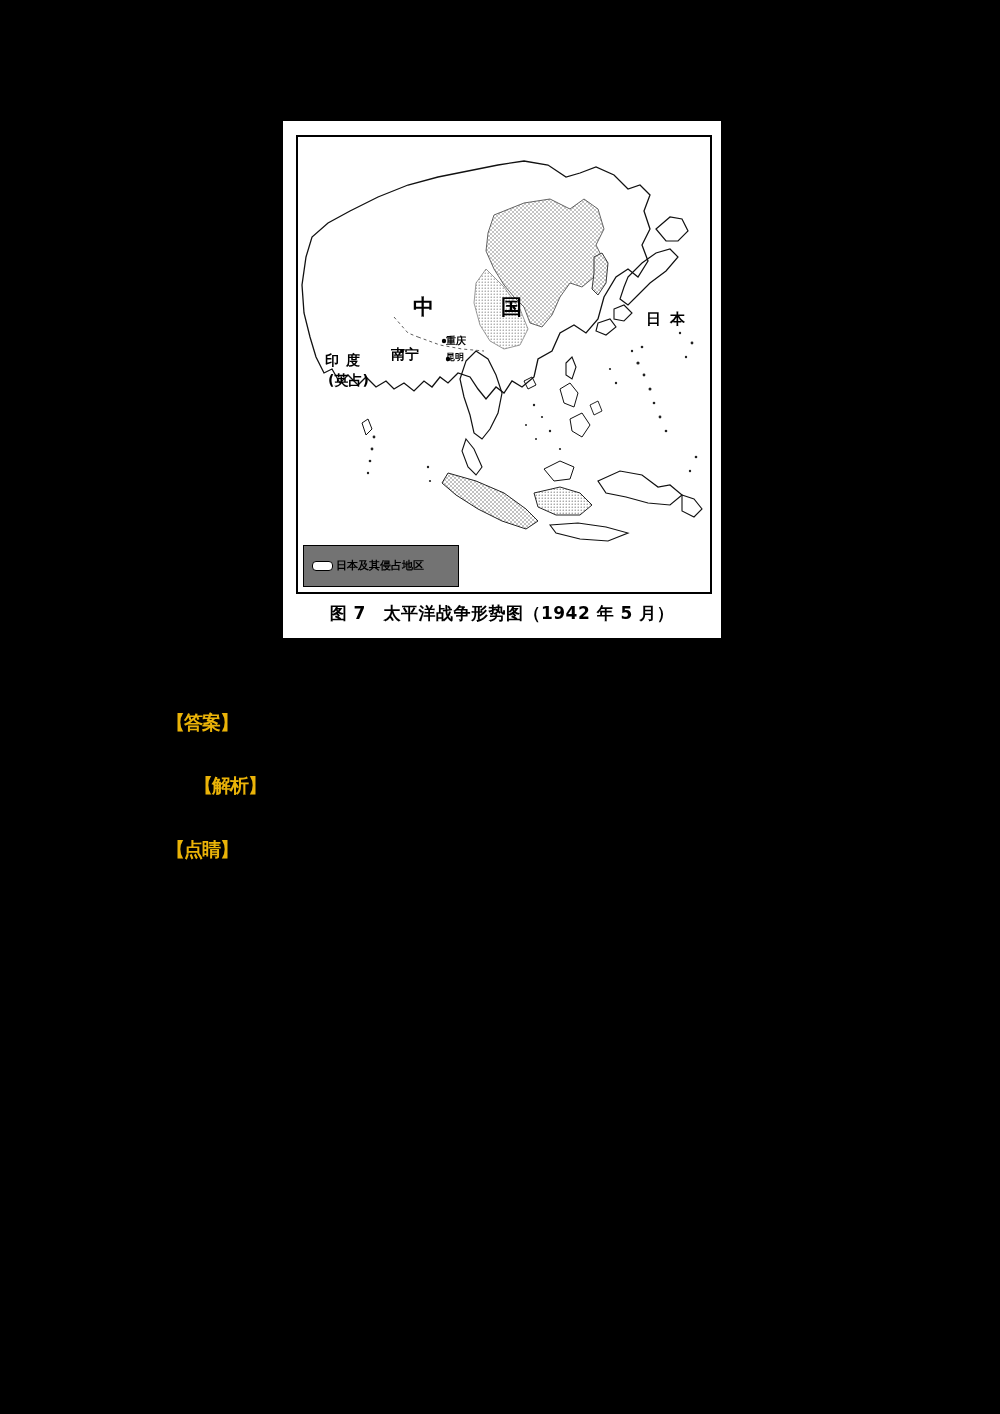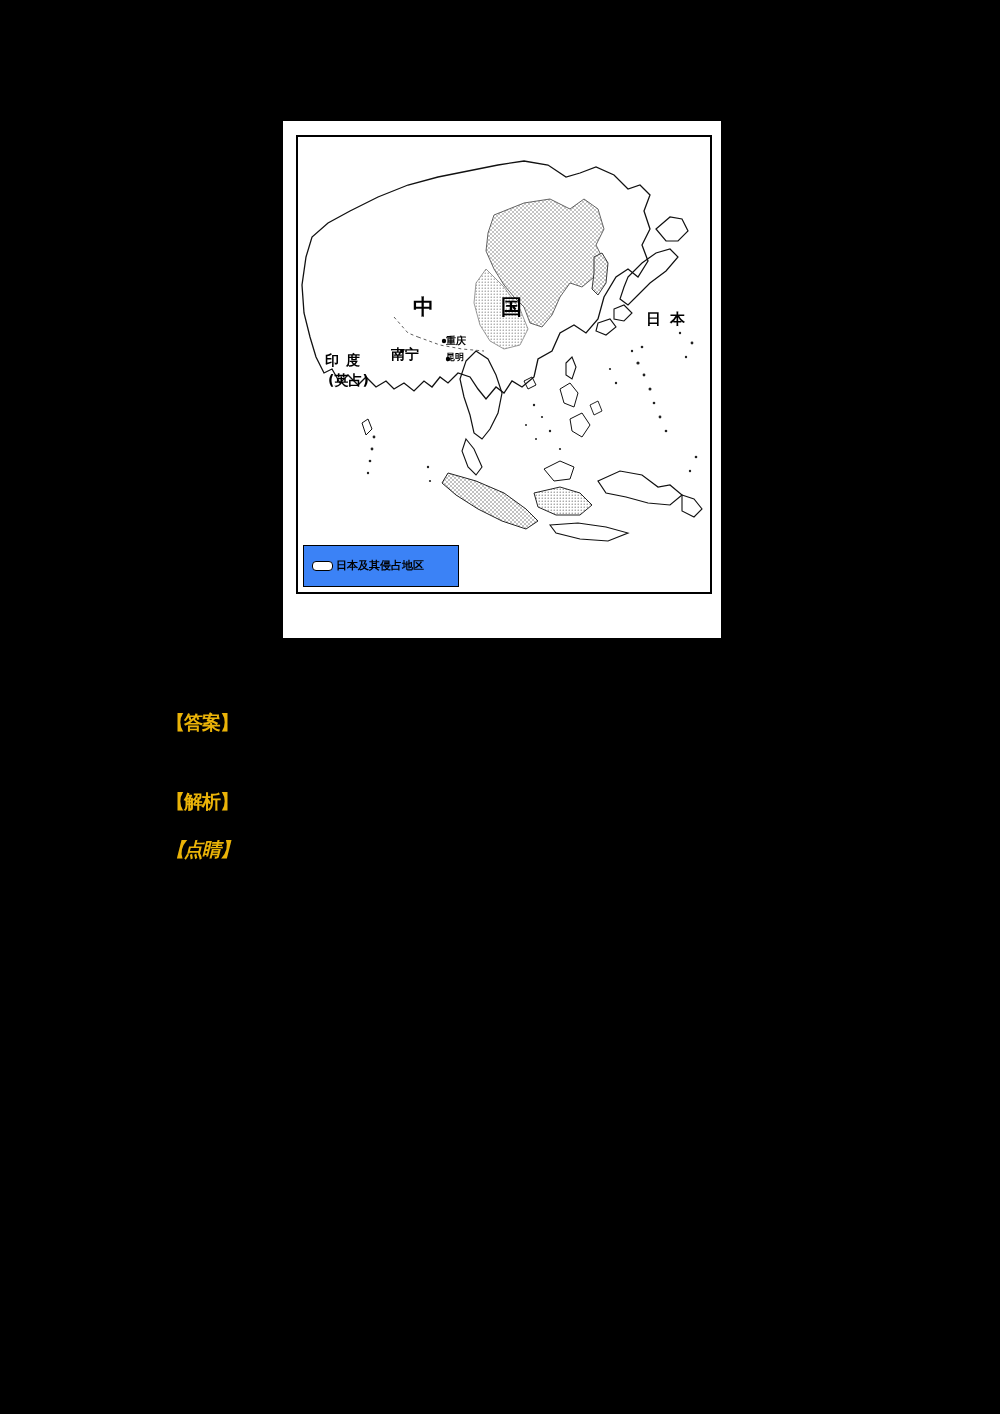--- a/index.html
+++ b/index.html
@@ -62,21 +62,21 @@
   .lbl-nanning  { left: 93px;  top: 210px; font-size: 14px; letter-spacing: 0; }
 
   
   #legend-box {
     position: absolute;
     left: 5px;
     bottom: 5px;
     width: 154px;
     height: 40px;
     border: 1px solid #000000;
-    background: #3b82f6;
+    background: #737373;
   }
   #legend-swatch {
     position: absolute;
     left: 8px;
     top: 15px;
     width: 19px;
     height: 8px;
     border: 1px solid #000;
     border-radius: 4px;
     background: #ffffff;
@@ -111,22 +111,22 @@
     position: absolute;
     left: 166px;
     color: #eab308;
     font-family: "DejaVu Sans", sans-serif;
     font-size: 19px;
     font-weight: bold;
     letter-spacing: -1px;
     white-space: nowrap;
   }
   #marker-1 { top: 710px; }
-  #marker-2 { top: 789px; }
-  #marker-3 { top: 837px; font-style: italic; }
+  #marker-2 { top: 773px; margin-left: 28px; }
+  #marker-3 { top: 837px; }
 </style>
 </head>
 <body>
 
 <div id="figure-block">
 
   <div id="map-frame">
 
     <svg id="map-svg" width="408" height="451" viewBox="0 0 408 451">
       <defs>
@@ -244,17 +244,18 @@
     <div class="map-label lbl-chongqing">重庆</div>
     <div class="map-label lbl-kunming">昆明</div>
     <div class="map-label lbl-nanning">南宁</div>
 
     <div id="legend-box">
       <div id="legend-swatch"></div>
       <div id="legend-text">日本及其侵占地区</div>
     </div>
   </div>
 
+  <div id="figure-caption">图 7　太平洋战争形势图（1942 年 5 月）</div>
 </div>
 
 <div class="answer-marker" id="marker-1">【答案】</div>
 <div class="answer-marker" id="marker-2">【解析】</div>
 <div class="answer-marker" id="marker-3">【点睛】</div>
 
 </body></html>

